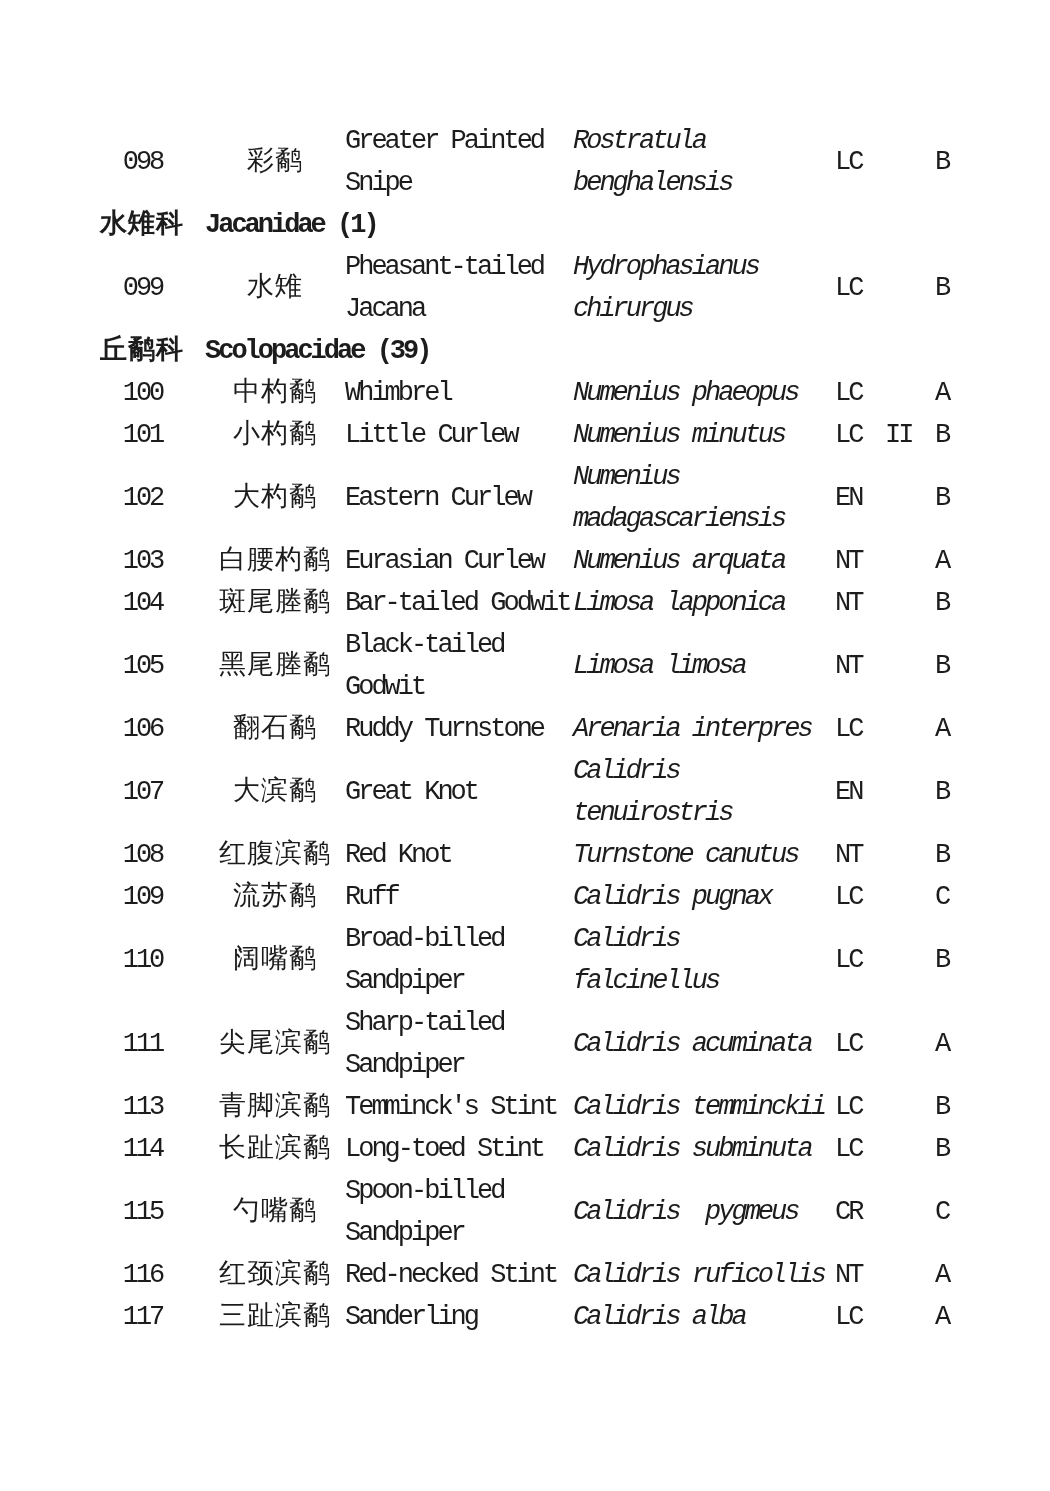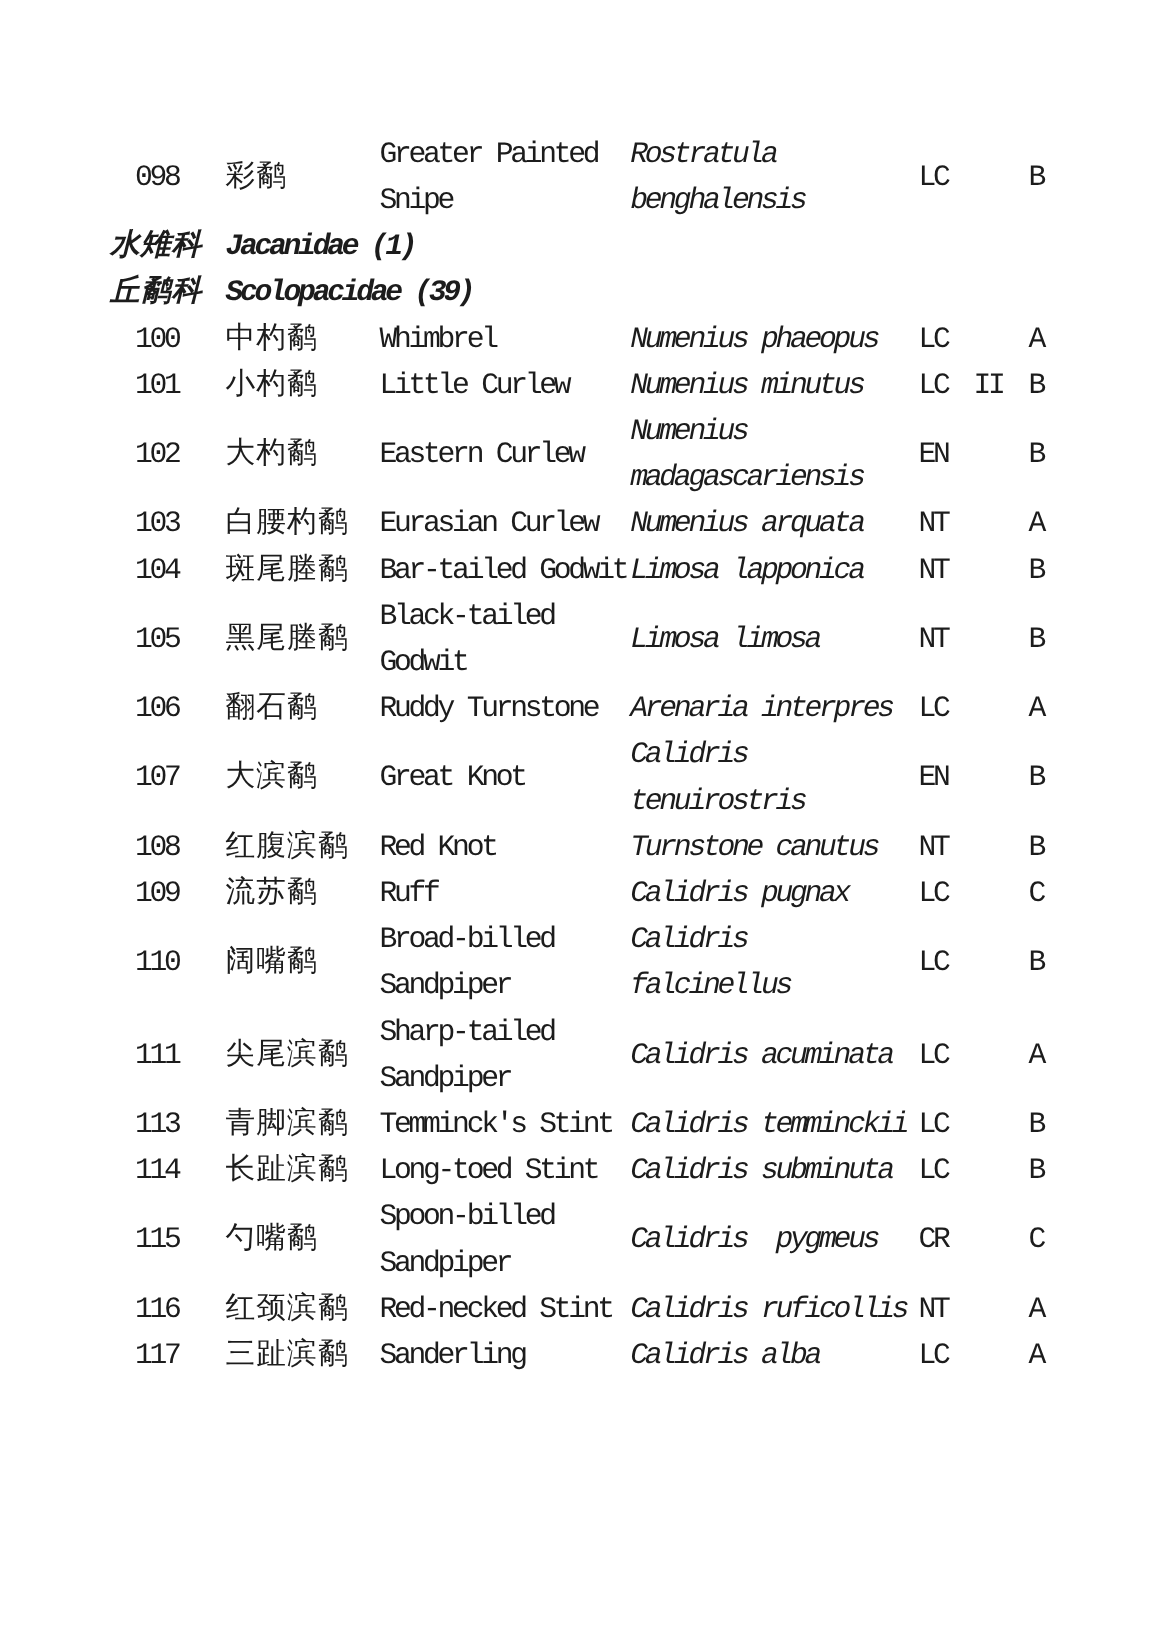--- a/index.html
+++ b/index.html
@@ -23,25 +23,25 @@
   td {
     padding: 0;
     vertical-align: middle;
     font-size: 27px;
     line-height: 42px;
     letter-spacing: -3px;
     white-space: pre-wrap;
     overflow: visible;
   }
   td.num   { text-align: center; }
-  td.cn    { padding-left: 20px; letter-spacing: 1px; }
+  td.cn    { padding-left: 20px; letter-spacing: 1px; text-align: center; }
   td.en    { }
   td.sci   { font-style: italic; margin-left: 42px; }
   td.status, td.cites, td.cat { text-align: left; }
-  tr.family-row td { font-weight: bold; font-style: italic; }
+  tr.family-row td { font-weight: bold; }
   td.family-cn { letter-spacing: 1px; white-space: nowrap; }
   td.family-latin { padding-left: 20px; }
 </style>
 </head>
 <body>
 
 <div class="page">
   <table class="species">
     <colgroup>
       <col style="width:85px">
@@ -61,20 +61,31 @@
     <td class="sci">Rostratula
 benghalensis</td>
     <td class="status">LC</td>
     <td class="cites"></td>
     <td class="cat">B</td>
   </tr>
         <tr class="family-row">
     <td class="family-cn">水雉科</td>
     <td class="family-latin" colspan="6">Jacanidae (1)</td>
   </tr>
+        <tr>
+    <td class="num">099</td>
+    <td class="cn">水雉</td>
+    <td class="en">Pheasant-tailed
+Jacana</td>
+    <td class="sci">Hydrophasianus
+chirurgus</td>
+    <td class="status">LC</td>
+    <td class="cites"></td>
+    <td class="cat">B</td>
+  </tr>
         <tr class="family-row">
     <td class="family-cn">丘鹬科</td>
     <td class="family-latin" colspan="6">Scolopacidae (39)</td>
   </tr>
         <tr>
     <td class="num">100</td>
     <td class="cn">中杓鹬</td>
     <td class="en">Whimbrel</td>
     <td class="sci">Numenius phaeopus</td>
     <td class="status">LC</td>

